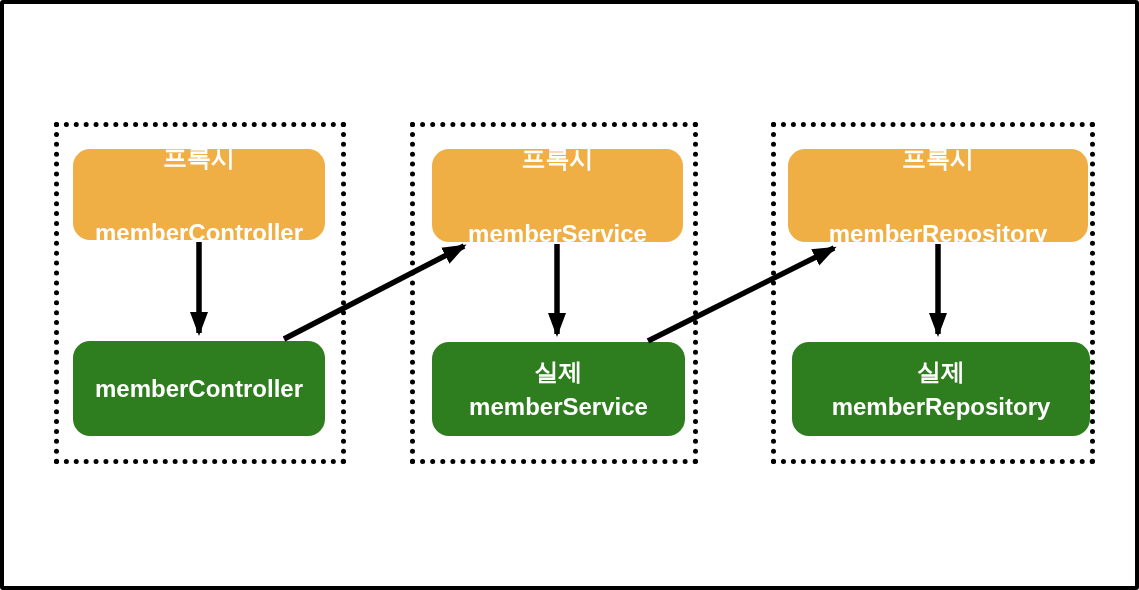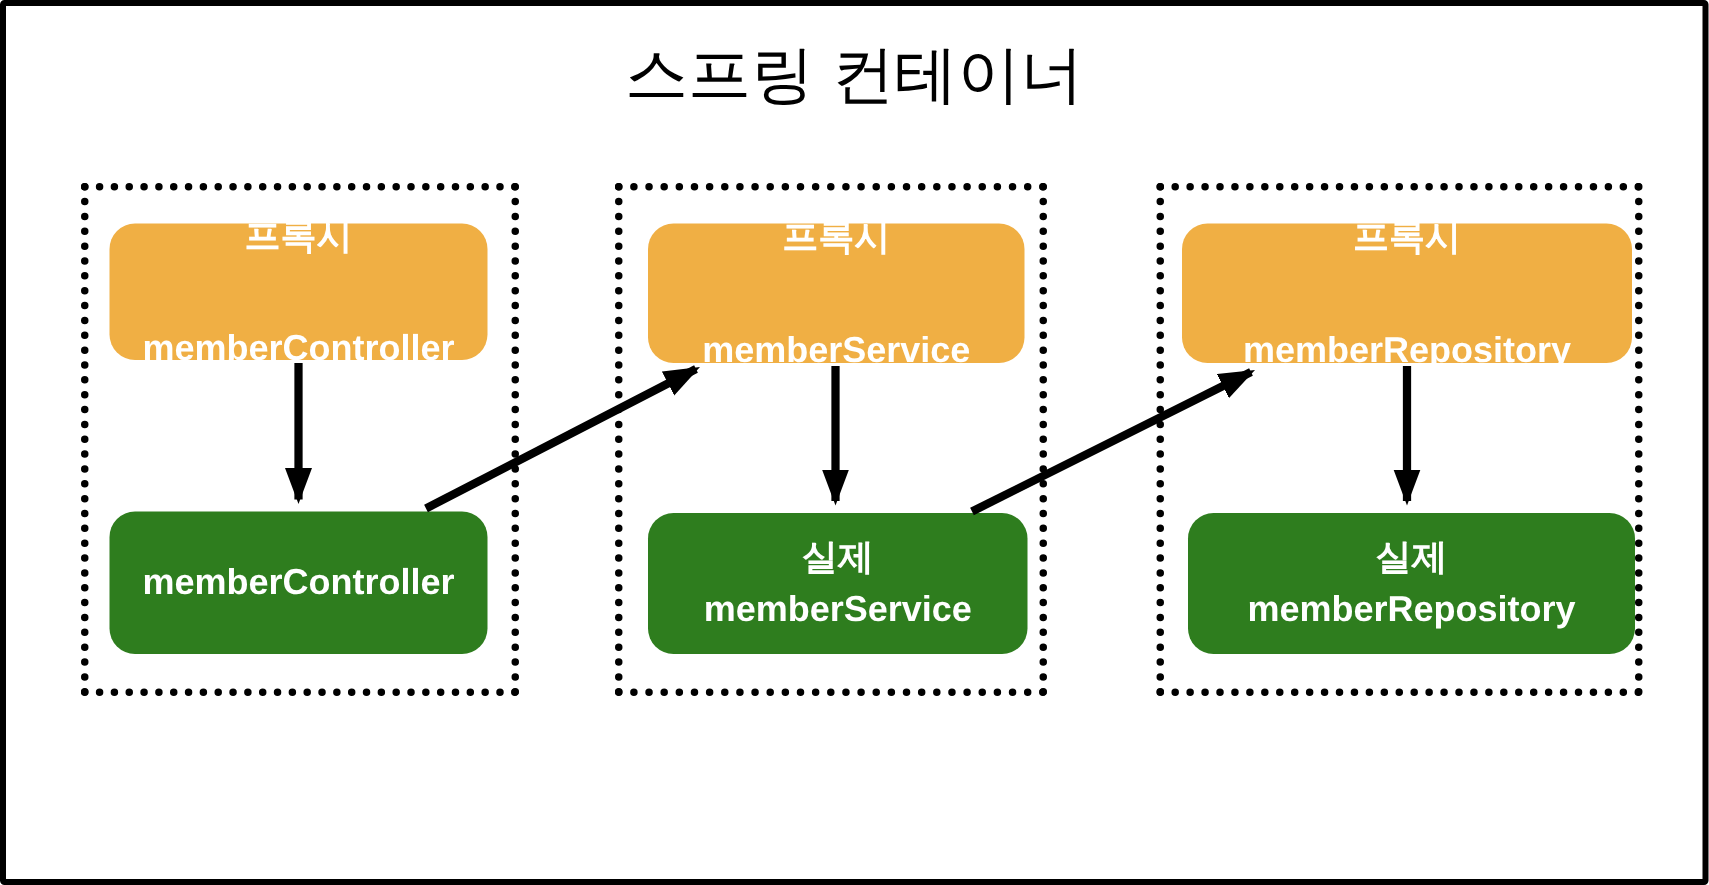--- a/index.html
+++ b/index.html
@@ -67,21 +67,20 @@
   svg.arrows-layer line {
     stroke: var(--arrow, #000000);
     stroke-width: 5.5;
   }
 </style>
 </head>
 <body>
 
 <div class="stage">
 
-  <div class="title">스프링 컨테이너</div>
 
   <div class="group" id="group-controller">
     <div class="box proxy" id="box-proxy-controller">
       <span class="box-line">프록시</span>
       <span class="box-line">memberController</span>
     </div>
     <div class="box real" id="box-real-controller">
       <span class="box-line"></span>
       <span class="box-line">memberController</span>
     </div>

